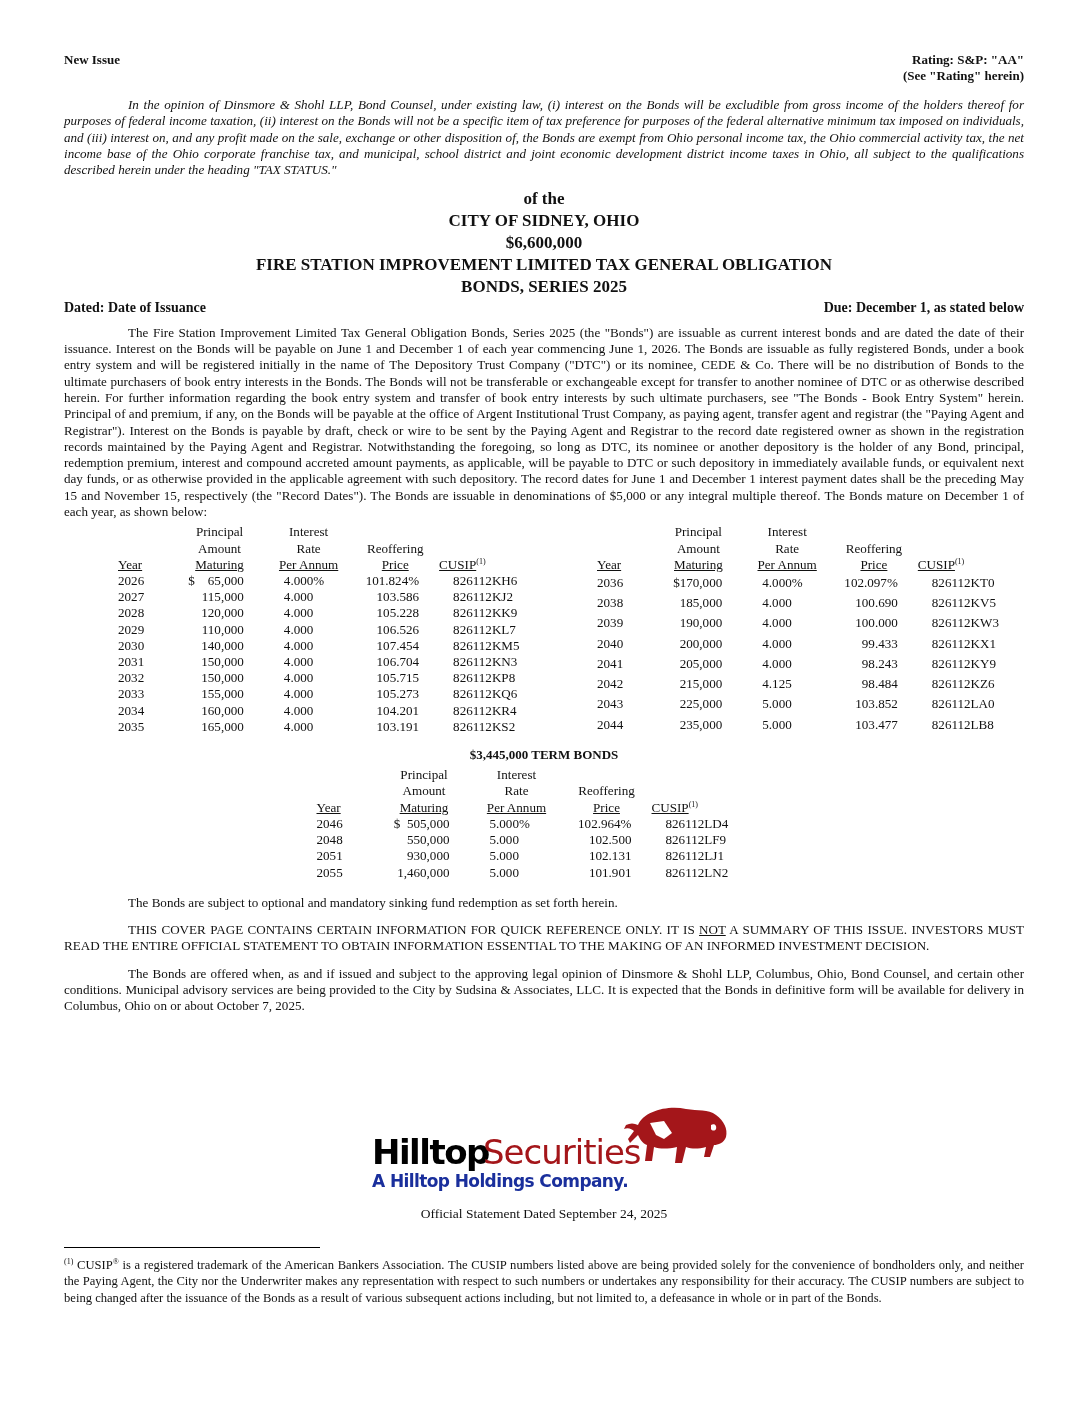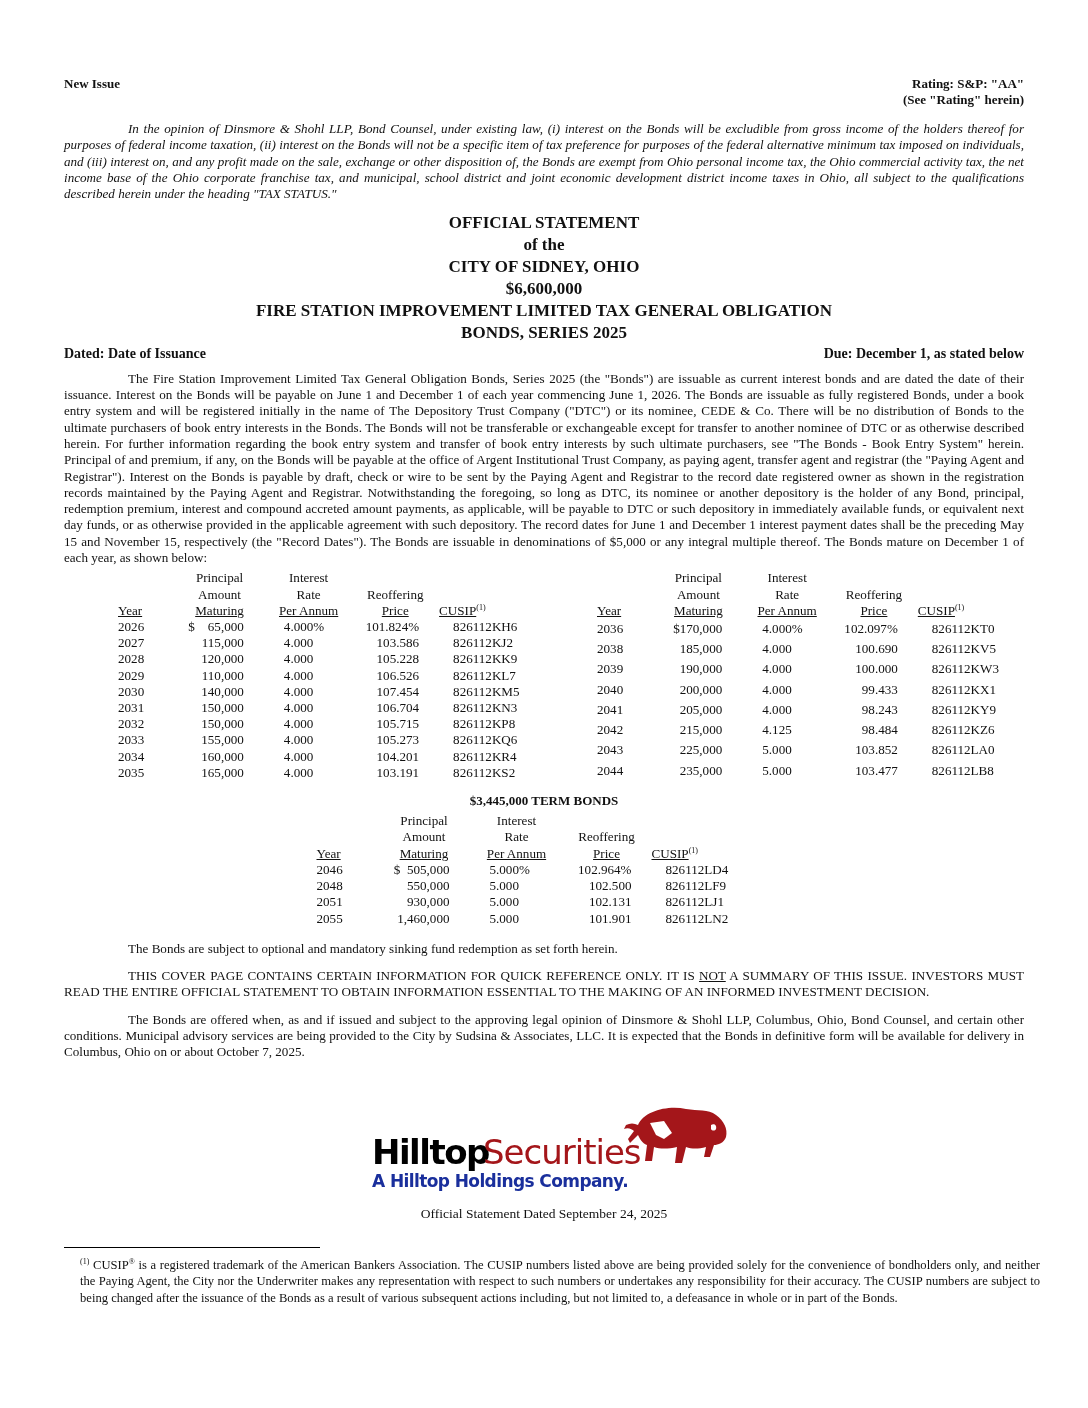--- a/index.html
+++ b/index.html
@@ -1,18 +1,18 @@
 <!DOCTYPE html>
 <html><head>
 <meta charset="utf-8">
 <style>
   html, body { margin: 0; padding: 0; background: #ffffff; }
   body { width: 1088px; height: 1408px; position: relative; overflow: hidden;
          font-family: "Liberation Serif", "DejaVu Serif", serif; color: #111; }
-  .page { position: absolute; left: 64px; top: 76px; width: 960px; font-size: 13.1px; line-height: 16.3px; }
+  .page { position: absolute; left: 64px; top: 52px; width: 960px; font-size: 13.1px; line-height: 16.3px; }
   .bold { font-weight: bold; }
   .row-split { display: flex; justify-content: space-between; }
   .rating { text-align: right; font-weight: bold; font-size: 13px; line-height: 16px; }
   .opinion { font-style: italic; text-align: justify; margin-top: 13px; }
   .indent { text-indent: 64px; }
   .title-block { text-align: center; font-weight: bold; font-size: 17px; line-height: 22px; margin-top: 10px; }
   .dated-row { display: flex; justify-content: space-between; font-weight: bold; font-size: 14px; margin-top: 2px; }
   .para { text-align: justify; margin-top: 14px; }
   .section-title { text-align: center; font-weight: bold; font-size: 13px; margin-top: 8px; }
   table.bonds { border-collapse: collapse; font-size: 13.1px; line-height: 16.2px; }
@@ -31,39 +31,38 @@
   td.cusip { text-align: left; padding-left: 14px !important; }
   sup { font-size: 8px; vertical-align: super; line-height: 0; }
   .term-wrap { display: flex; justify-content: center; margin-top: 4px; }
   .logo { position: absolute; left: 370px; top: 1105px; width: 370px; height: 90px; }
   .logo .hilltop { position: absolute; left: 2px; top: 27px; font-family: "DejaVu Sans", sans-serif; font-weight: bold; font-size: 34px; color: #000000; letter-spacing: -1.5px; }
   .logo .securities { position: absolute; left: 113px; top: 27px; font-family: "DejaVu Sans", sans-serif; font-size: 34px; color: #a4161a; letter-spacing: -1px; }
   .logo .holdings { position: absolute; left: 2px; top: 66px; font-family: "DejaVu Sans", sans-serif; font-weight: bold; font-size: 17px; color: #1a2f9c; letter-spacing: -0.6px; }
   .logo svg { position: absolute; left: 250px; top: 0px; }
   .os-date { position: absolute; left: 0; width: 1088px; top: 1206px; text-align: center; font-size: 13.5px; }
   .fn-rule { position: absolute; left: 64px; top: 1247px; width: 256px; border-top: 1px solid #000; }
-  .footnote { position: absolute; left: 80px; top: 1257px; width: 960px; font-size: 12.6px; line-height: 16.3px; text-align: justify; }
+  .footnote { position: absolute; left: 64px; top: 1257px; width: 960px; font-size: 12.6px; line-height: 16.3px; text-align: justify; }
   .underline { text-decoration: underline; }
 </style>
 </head>
 <body>
 
 <div class="page">
   <div class="row-split">
     <div class="bold" style="font-size:13px;">New Issue</div>
     <div class="rating">
       <div>Rating:  S&amp;P: "AA"</div>
       <div>(See "Rating" herein)</div>
     </div>
   </div>
 
   <div class="opinion indent">In the opinion of Dinsmore &amp; Shohl LLP, Bond Counsel, under existing law, (i) interest on the Bonds will be excludible from gross income of the holders thereof for purposes of federal income taxation, (ii) interest on the Bonds will not be a specific item of tax preference for purposes of the federal alternative minimum tax imposed on individuals, and (iii) interest on, and any profit made on the sale, exchange or other disposition of, the Bonds are exempt from Ohio personal income tax, the Ohio commercial activity tax, the net income base of the Ohio corporate franchise tax, and municipal, school district and joint economic development district income taxes in Ohio, all subject to the qualifications described herein under the heading "TAX STATUS."</div>
 
   <div class="title-block">
-    <div>OFFICIAL STATEMENT</div>
     <div>of the</div>
     <div>CITY OF SIDNEY, OHIO</div>
     <div>$6,600,000</div>
     <div>FIRE STATION IMPROVEMENT LIMITED TAX GENERAL OBLIGATION</div>
     <div>BONDS, SERIES 2025</div>
   </div>
 
   <div class="dated-row">
     <div>Dated: Date of Issuance</div>
     <div>Due:  December 1, as stated below</div>

